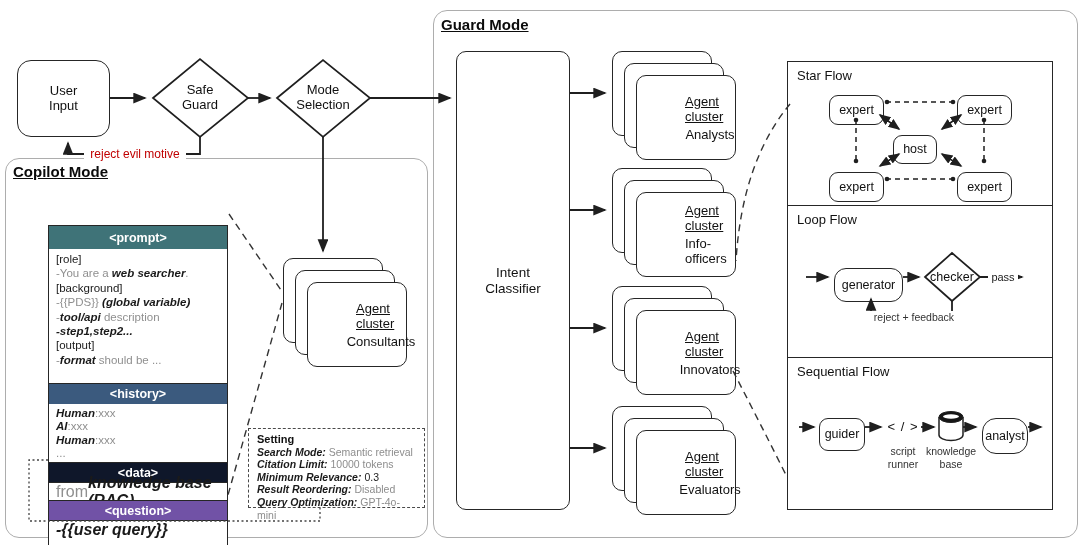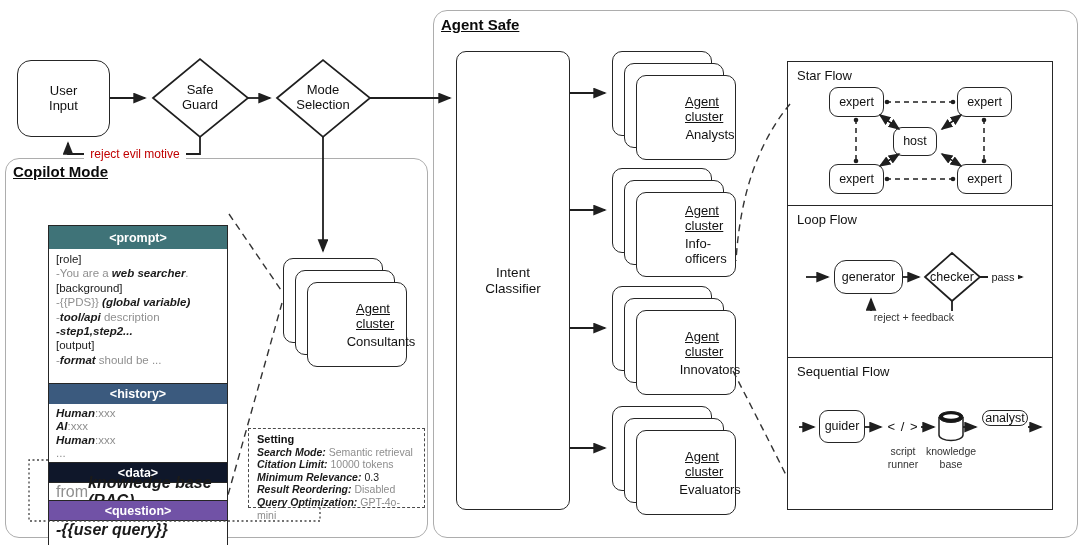--- a/index.html
+++ b/index.html
@@ -37,36 +37,36 @@
            border:1.5px dashed #4a4a4a;box-sizing:border-box;padding:4px 8px;font-size:10.5px;line-height:12.6px;}
   .set-title{font-weight:bold;color:#111;font-size:11px;}
   .set-lbl{font-weight:bold;font-style:italic;color:#1a1a1a;}
   .set-val{color:#8d8d8d;}
   .set-val[data-vstyle="plain"]{color:#222;}
   
   .flowpanel{position:absolute;left:787px;top:61px;width:266px;height:449px;border:1.6px solid #262626;
              box-sizing:border-box;background:#fff;z-index:1;}
   .flow-div{position:absolute;left:0;width:100%;border-top:1.6px solid #262626;}
   .flow-title{position:absolute;font-size:13px;color:#111;z-index:4;}
-  .small-node{border-radius:9px;font-size:12.5px;}
+  .small-node{border-radius:9px;font-size:12.5px;margin-top:8px;}
   .lbl{position:absolute;z-index:4;font-size:11px;color:#1a1a1a;text-align:center;line-height:1.2;}
   .lbl-onwire{background:#fff;padding:0 2px;}
   .red{color:#C00000;}
   .tiny{font-size:10.5px;color:#333;line-height:12.5px;}
   .codeglyph{position:absolute;z-index:2;font-size:13px;letter-spacing:1px;color:#111;text-align:center;}
 </style>
 </head>
 <body>
 
 <div id="canvas">
 
   <div class="container" style="left:5px;top:158px;width:423px;height:380px;"></div>
   <div class="container" style="left:433px;top:10px;width:645px;height:528px;"></div>
   <div class="mode-title" style="left:13px;top:163px;">Copilot Mode</div>
-  <div class="mode-title" style="left:441px;top:16px;">Agent Safe</div>
+  <div class="mode-title" style="left:441px;top:16px;">Guard Mode</div>
 
   <div class="flowpanel">
     <div class="flow-div" style="top:143px;"></div>
     <div class="flow-div" style="top:295px;"></div>
   </div>
   <div class="flow-title" style="left:797px;top:68px;">Star Flow</div>
   <div class="flow-title" style="left:797px;top:212px;">Loop Flow</div>
   <div class="flow-title" style="left:797px;top:364px;">Sequential Flow</div>
 
   <div class="node" style="left:17px;top:60px;width:93px;height:77px;border-radius:14px;">
@@ -189,21 +189,21 @@
     </div>
   <div class="lbl lbl-onwire" style="left:988px;top:271px;width:26px;">pass</div>
   <div class="lbl lbl-onwire tiny" style="left:866px;top:311px;width:92px;">reject + feedback</div>
 
   <div class="node small-node" style="left:819px;top:410px;width:46px;height:33px;">
       <span>guider</span>
     </div>
   <div class="codeglyph" style="left:884px;top:419px;width:38px;">&lt; / &gt;</div>
   <div class="lbl tiny" style="left:876px;top:445px;width:54px;">script runner</div>
   <div class="lbl tiny" style="left:920px;top:445px;width:62px;">knowledge base</div>
-  <div class="node small-node" style="left:982px;top:410px;width:46px;height:16px;">
+  <div class="node small-node" style="left:982px;top:410px;width:46px;height:36px;border-radius:14px;">
       <span>analyst</span>
     </div>
 
   <svg class="overlay" width="1080" height="545" viewBox="0 0 1080 545">
     <defs>
       <marker id="arr" markerWidth="9" markerHeight="8" refX="6.5" refY="3" orient="auto-start-reverse">
         <path d="M0,0 L7.5,3 L0,6 z" fill="#1f1f1f"></path>
       </marker>
     </defs>
     <g stroke="#1f1f1f" stroke-width="1.8" fill="none">

